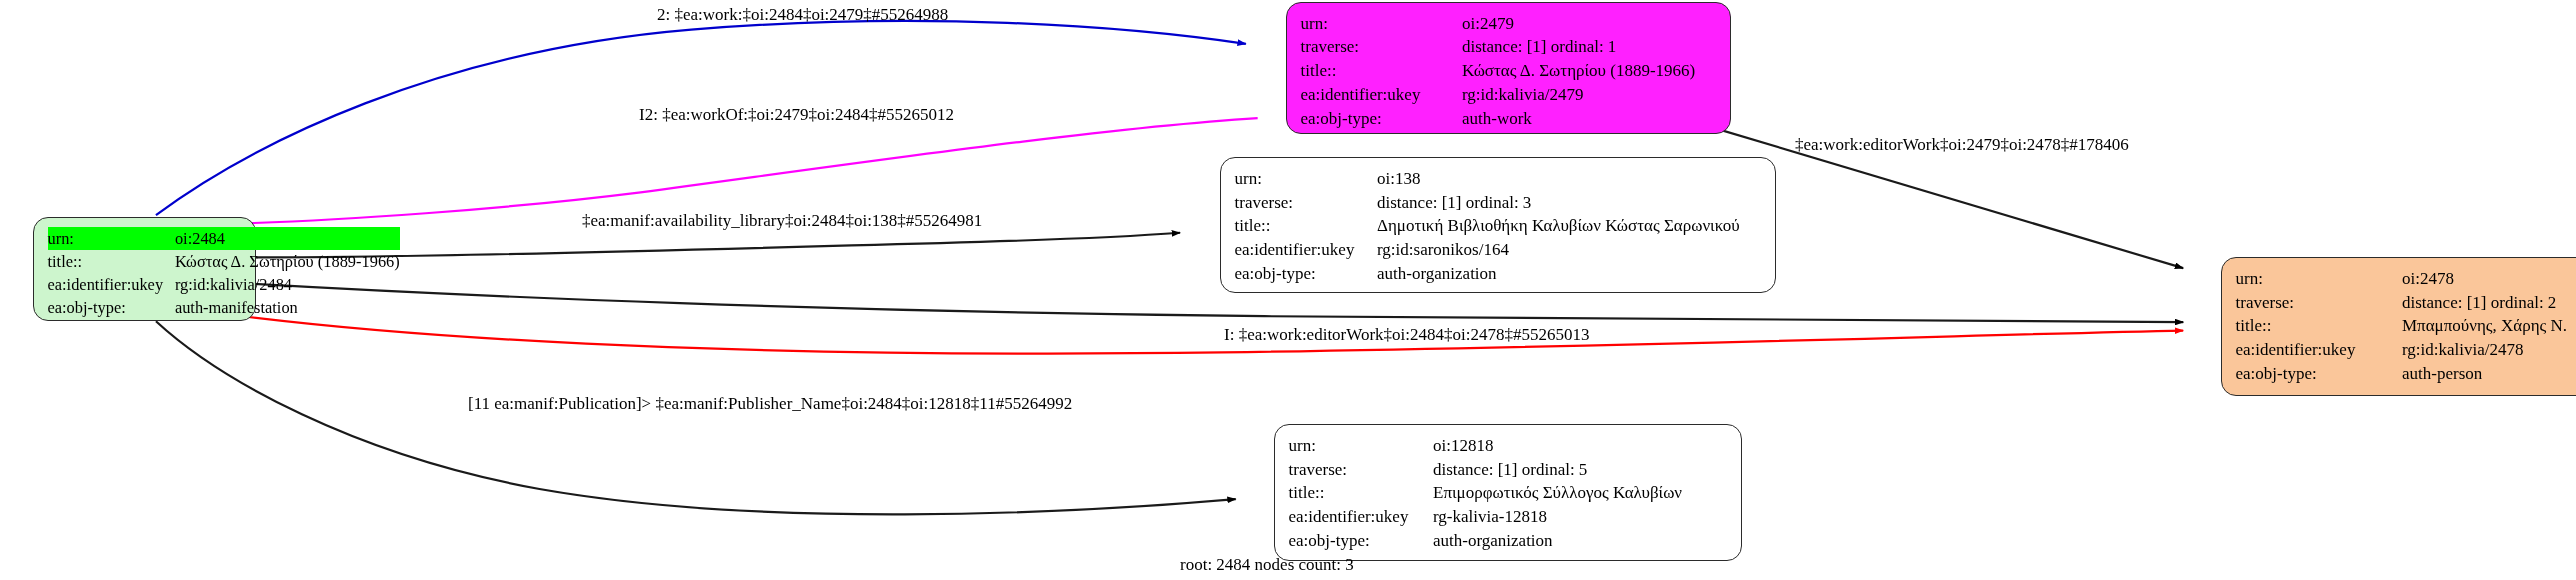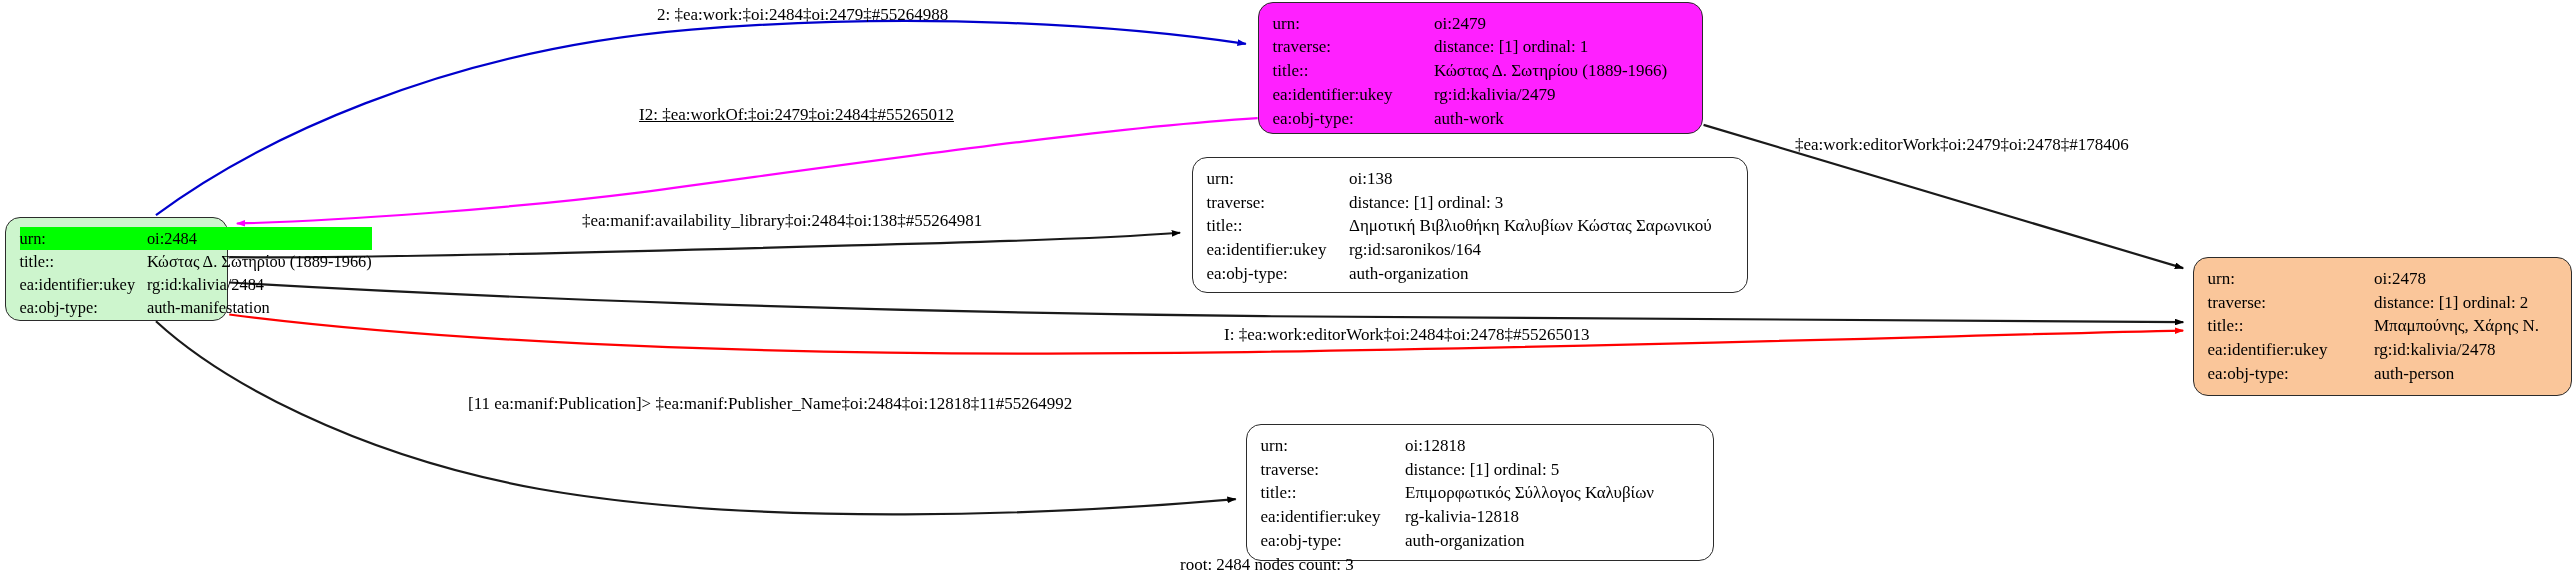--- a/index.html
+++ b/index.html
@@ -2,21 +2,21 @@
 <html style="font-size:13.5px"><head>
 <meta charset="utf-8">
 <style>
   html,body{margin:0;padding:0;background:#ffffff;}
   body{width:2576px;height:581px;position:relative;overflow:hidden;
        font-family:"Liberation Serif","DejaVu Serif",serif;color:#000;}
   #canvas{position:absolute;left:0;top:0;width:2576px;height:581px;}
   svg#edges{position:absolute;left:0;top:0;width:2576px;height:581px;pointer-events:none;}
 
   .node{position:absolute;box-sizing:border-box;border:1.9px solid #2b2b2b;
-        border-radius:15px;padding:9.3px 13.5px 10px 13.5px;}
+        border-radius:15px;padding:9.3px 13.5px 10px 13.5px;margin-left:28px;}
   .node table{border-collapse:collapse;}
   .node td{padding:0.8px 0;white-space:nowrap;line-height:1.30;vertical-align:baseline;}
   .k{padding-right:13.5px !important;}
   .hl{background:#00ff00;}
 
   
   #node-2484{left:5px;top:217px;width:223px;height:104px;background:#cdf5cd;font-size:16.4px;}
   #node-2484 .k{padding-right:11.8px !important;}
   #node-2479{left:1258px;top:1.7px;width:445px;height:132px;background:#ff20ff;font-size:17px;}
   #node-2479 .k{width:148px;}
@@ -191,21 +191,21 @@
       </tr>
       <tr>
         <td class="k">ea:obj-type:</td>
         <td>auth-organization</td>
       </tr>
     </tbody>
       </table>
   </div>
 
   <div class="elabel" style="left:657px;top:5px;">2: ‡ea:work:‡oi:2484‡oi:2479‡#55264988</div>
-  <div class="elabel" style="left:639px;top:105px;text-decoration:underline;">I2: ‡ea:workOf:‡oi:2479‡oi:2484‡#55265012</div>
+  <div class="elabel" style="left:639px;top:105px;">I2: ‡ea:workOf:‡oi:2479‡oi:2484‡#55265012</div>
   <div class="elabel" style="left:582px;top:211px;">‡ea:manif:availability_library‡oi:2484‡oi:138‡#55264981</div>
   <div class="elabel" style="left:1779px;top:135px;margin-left:16px;">‡ea:work:editorWork‡oi:2479‡oi:2478‡#178406</div>
   <div class="elabel" style="left:1224px;top:325px;">I: ‡ea:work:editorWork‡oi:2484‡oi:2478‡#55265013</div>
   <div class="elabel" style="left:468px;top:394px;">[11 ea:manif:Publication]&gt; ‡ea:manif:Publisher_Name‡oi:2484‡oi:12818‡11#55264992</div>
 
   <div class="foot" style="left:1180px;top:555px;">root: 2484 nodes count: 3</div>
 </div>
 
 
 </body></html>

